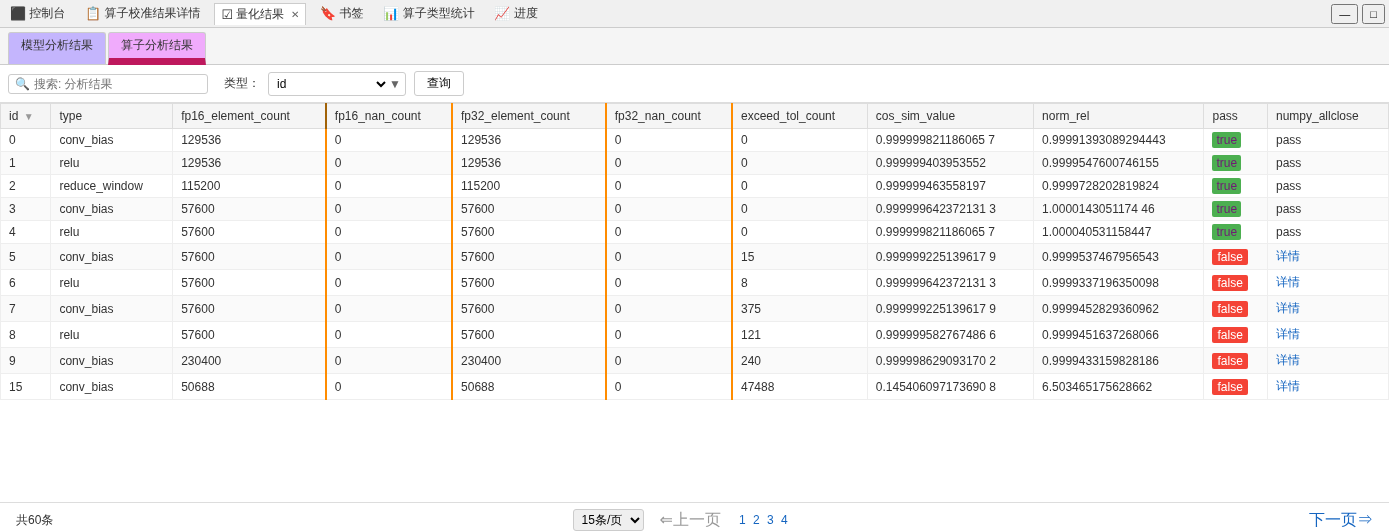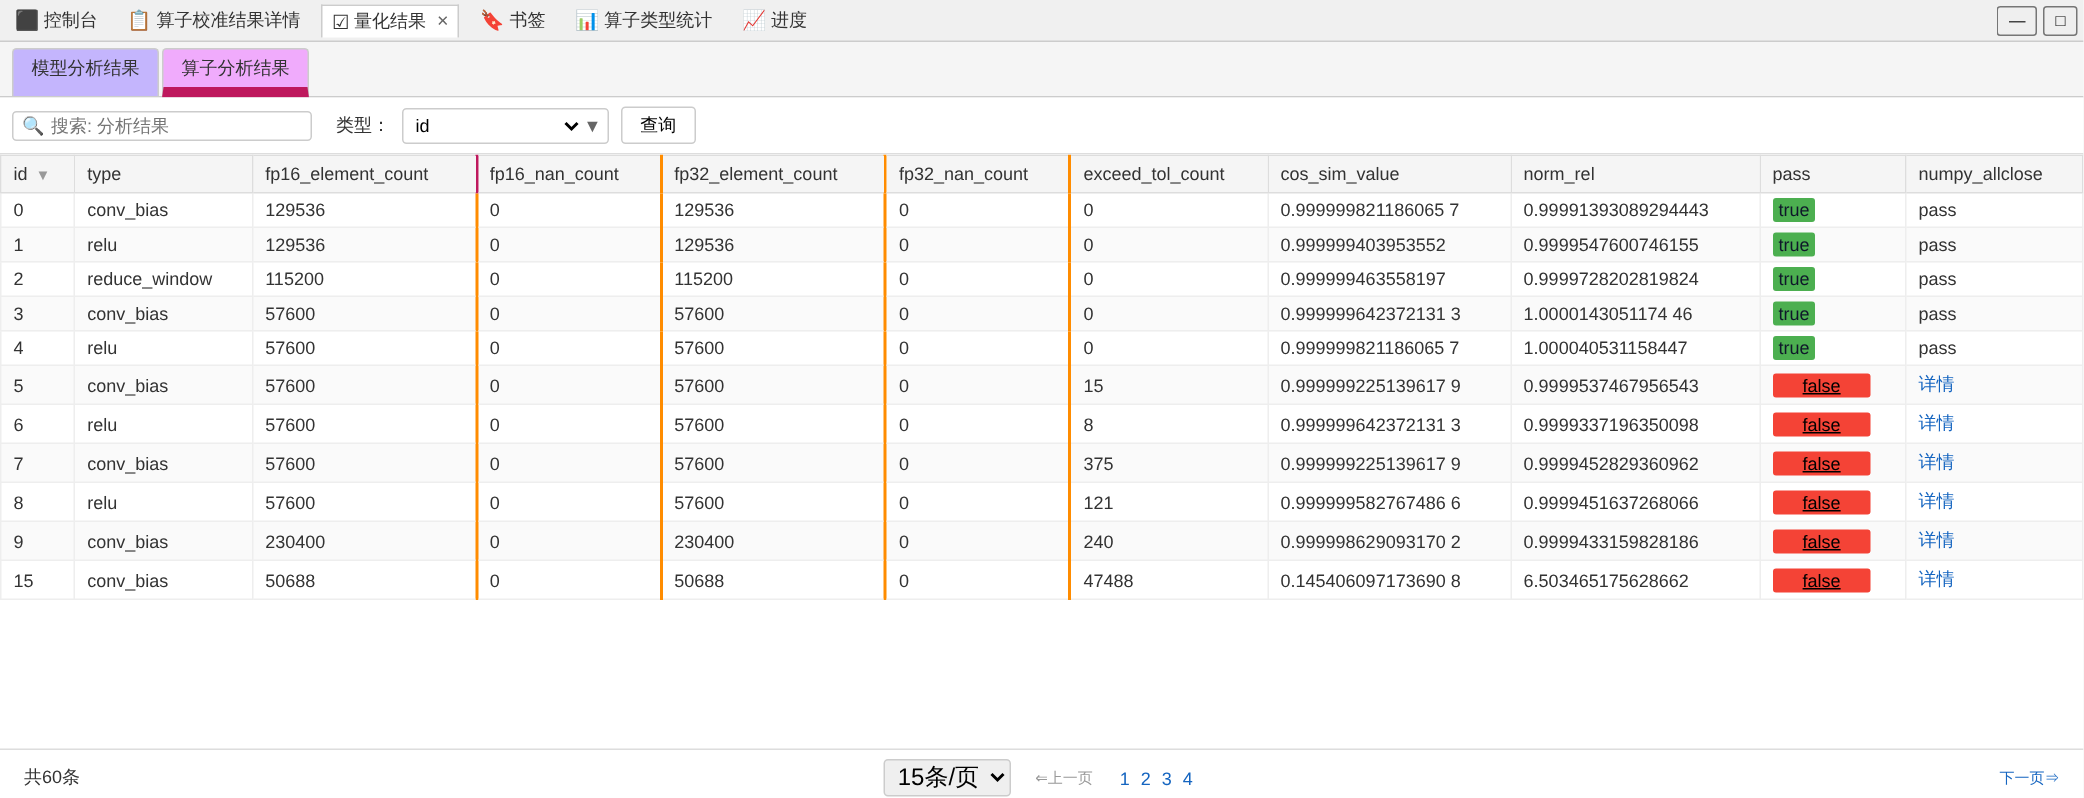--- a/index.html
+++ b/index.html
@@ -66,38 +66,38 @@
     thead th {
       background: #f5f5f5; border: 1px solid #ddd; padding: 5px 8px;
       text-align: left; font-weight: 500; white-space: nowrap; position: sticky; top: 0;
     }
     thead th .sort-icon { color: #999; font-size: 10px; margin-left: 2px; }
     tbody td {
       border: 1px solid #eee; padding: 4px 8px; white-space: nowrap;
     }
     tbody tr:nth-child(even) { background: #fafafa; }
 
-    .pass-true { background: #4caf50; color: #0f172a; padding: 1px 4px; border-radius: 2px; }
-    .pass-false { background: #f44336; color: #000000; padding: 1px 20px; border-radius: 2px; text-decoration: underline; }
+    .pass-true { background: #4caf50; color: #701a75; padding: 1px 4px; border-radius: 2px; }
+    .pass-false { background: #f44336; color: #ffffff; padding: 1px 5px; border-radius: 2px; }
     .detail-link { color: #1565c0; text-decoration: none; cursor: pointer; }
 
     
     .footer {
       display: flex; align-items: center; justify-content: center; gap: 16px;
       padding: 6px 16px; background: white; border-top: 1px solid #ddd;
       font-size: 12px;
     }
     .footer-left { margin-right: auto; }
     .footer-right { margin-left: auto; }
     .page-link { color: #1565c0; cursor: pointer; text-decoration: none; margin: 0 2px; }
     .per-page-select {
-      border: 1px solid #ccc; border-radius: 3px; padding: 2px 4px; font-size: 16px; text-align: center;
+      border: 1px solid #ccc; border-radius: 3px; padding: 2px 4px; font-size: 12px;
     }
     .prev-btn, .next-btn {
-      color: #1565c0; cursor: pointer; text-decoration: none; font-size: 10px;
+      color: #1565c0; cursor: pointer; text-decoration: none; font-size: 16px;
     }
     .prev-btn.disabled { color: #999; cursor: default; }
 
     .main-content {
       display: flex; flex-direction: column; height: calc(100vh - 60px);
     }
   </style>
 </head>
 <body>
 
@@ -161,21 +161,21 @@
     <button class="query-btn">查询</button>
   </div>
 
   <div class="table-container">
     <table>
       <thead>
         <tr>
           <th>id <span class="sort-icon">▼</span></th>
           <th>type</th>
           <th>fp16_element_count</th>
-          <th style="border-left: 2px solid #be185d; border-right: 2px solid #ff8c00;">fp16_nan_count</th>
+          <th style="border-left: 2px solid #a16207; border-right: 2px solid #ff8c00;">fp16_nan_count</th>
           <th>fp32_element_count</th>
           <th style="border-left: 2px solid #ff8c00; border-right: 2px solid #ff8c00;">fp32_nan_count</th>
           <th>exceed_tol_count</th>
           <th>cos_sim_value</th>
           <th>norm_rel</th>
           <th>pass</th>
           <th>numpy_allclose</th>
         </tr>
       </thead>
       <tbody id="table-body">

